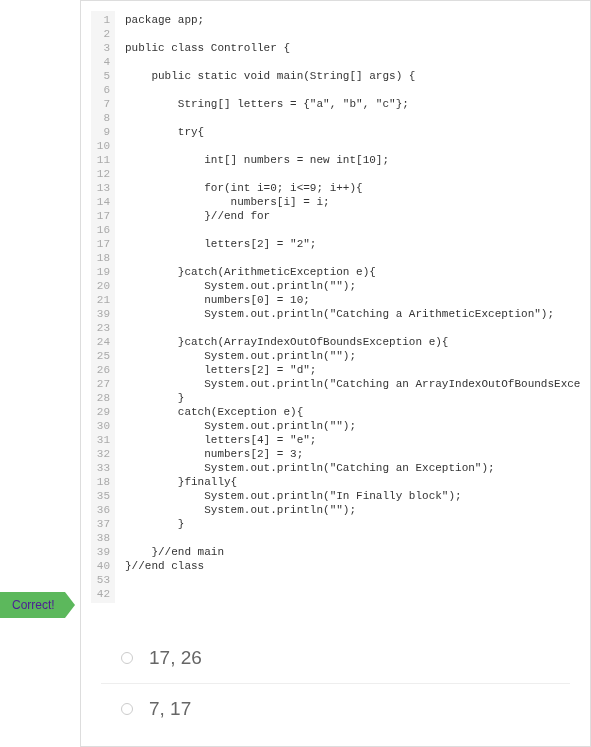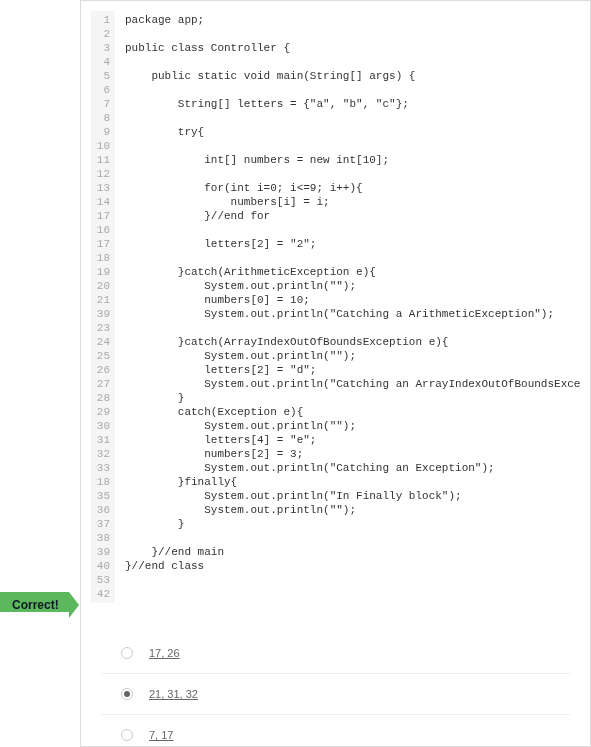--- a/index.html
+++ b/index.html
@@ -51,23 +51,22 @@
       height: 14px;
     }
     .answers {
       padding: 10px 20px 0 20px;
     }
     .answer-option {
       display: flex;
       align-items: center;
       padding: 14px 20px;
       border-bottom: 1px solid #eee;
-      font-size: 11px;
+      font-size: 19px;
       color: #666;
-      text-decoration: underline;
     }
     .answer-option:last-child {
       border-bottom: none;
     }
     .radio {
       width: 12px;
       height: 12px;
       border: 1px solid #ccc;
       border-radius: 50%;
       margin-right: 16px;
@@ -81,24 +80,24 @@
       width: 6px;
       height: 6px;
       background: #666;
       border-radius: 50%;
     }
     .correct-badge {
       position: absolute;
       left: 0;
       top: 592px;
       background: #5cb85c;
-      color: #0f172a;
+      color: #4c1d95;
       font-size: 12px;
-      font-weight: bold;
-      padding: 6px 10px 0 12px;
+      font-weight: normal;
+      padding: 6px 10px 6px 12px;
       z-index: 10;
     }
     .correct-badge::after {
       content: '';
       position: absolute;
       right: -10px;
       top: 0;
       width: 0;
       height: 0;
       border-top: 13px solid transparent;
@@ -161,22 +160,18 @@
       </div>
     <div class="code-lines" id="codelines"><div class="code-line">package app;</div><div class="code-line"></div><div class="code-line">public class Controller {</div><div class="code-line"></div><div class="code-line">    public static void main(String[] args) {</div><div class="code-line"></div><div class="code-line">        String[] letters = {"a", "b", "c"};</div><div class="code-line"></div><div class="code-line">        try{</div><div class="code-line"></div><div class="code-line">            int[] numbers = new int[10];</div><div class="code-line"></div><div class="code-line">            for(int i=0; i&lt;=9; i++){</div><div class="code-line">                numbers[i] = i;</div><div class="code-line">            }//end for</div><div class="code-line"></div><div class="code-line">            letters[2] = "2";</div><div class="code-line"></div><div class="code-line">        }catch(ArithmeticException e){</div><div class="code-line">            System.out.println("");</div><div class="code-line">            numbers[0] = 10;</div><div class="code-line">            System.out.println("Catching a ArithmeticException");</div><div class="code-line"></div><div class="code-line">        }catch(ArrayIndexOutOfBoundsException e){</div><div class="code-line">            System.out.println("");</div><div class="code-line">            letters[2] = "d";</div><div class="code-line">            System.out.println("Catching an ArrayIndexOutOfBoundsException");</div><div class="code-line">        }</div><div class="code-line">        catch(Exception e){</div><div class="code-line">            System.out.println("");</div><div class="code-line">            letters[4] = "e";</div><div class="code-line">            numbers[2] = 3;</div><div class="code-line">            System.out.println("Catching an Exception");</div><div class="code-line">        }finally{</div><div class="code-line">            System.out.println("In Finally block");</div><div class="code-line">            System.out.println("");</div><div class="code-line">        }</div><div class="code-line"></div><div class="code-line">    }//end main</div><div class="code-line">}//end class</div><div class="code-line"></div><div class="code-line"></div></div>
   </div>
 
   <div class="answers">
     <div class="answer-option">
       <span class="radio"></span>
       <span>17, 26</span>
     </div>
     <div class="answer-option">
-      <span class="radio selected"></span>
-      <span>21, 31, 32</span>
-    </div>
-    <div class="answer-option">
       <span class="radio"></span>
       <span>7, 17</span>
     </div>
 
   </div>
 </div>
 
 </body></html>

